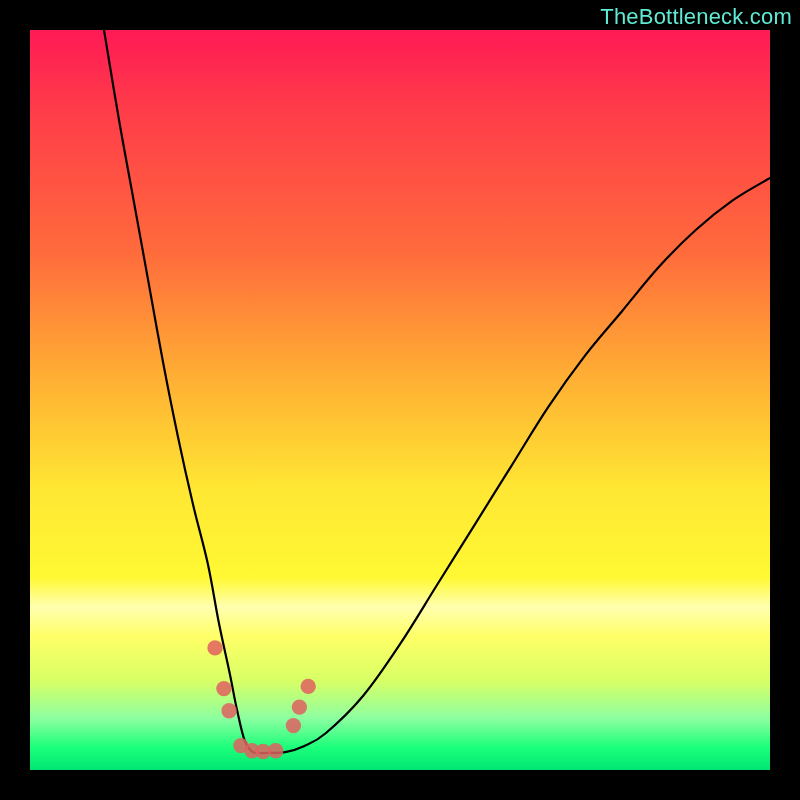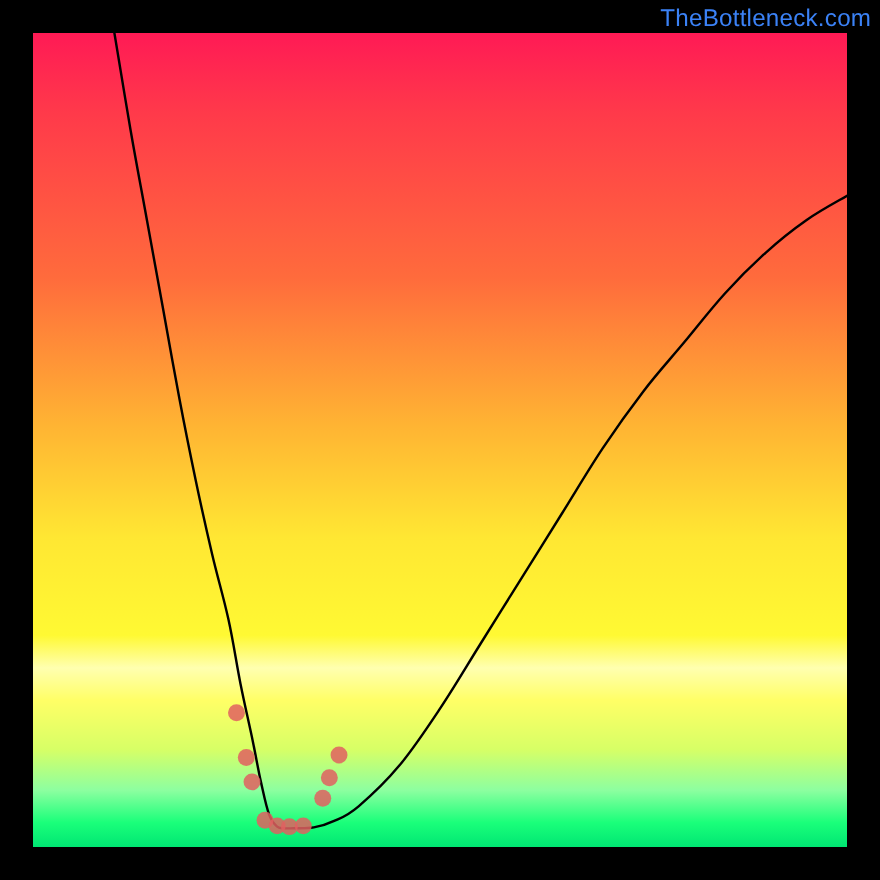--- a/index.html
+++ b/index.html
@@ -47,21 +47,21 @@
       #d7ff66 88%,
       #8dffa0 93%,
       #1aff7a 97%,
       #00e673 100%
     );
   }
   .watermark {
     position: absolute;
     top: 4px;
     right: 8px;
-    color: #3b82f6;
+    color: #5eead4;
     font-size: 22px;
     font-weight: 500;
     letter-spacing: 0.2px;
     user-select: none;
   }
   svg.curves {
     position: absolute;
     left: 0;
     top: 0;
     width: 740px;

